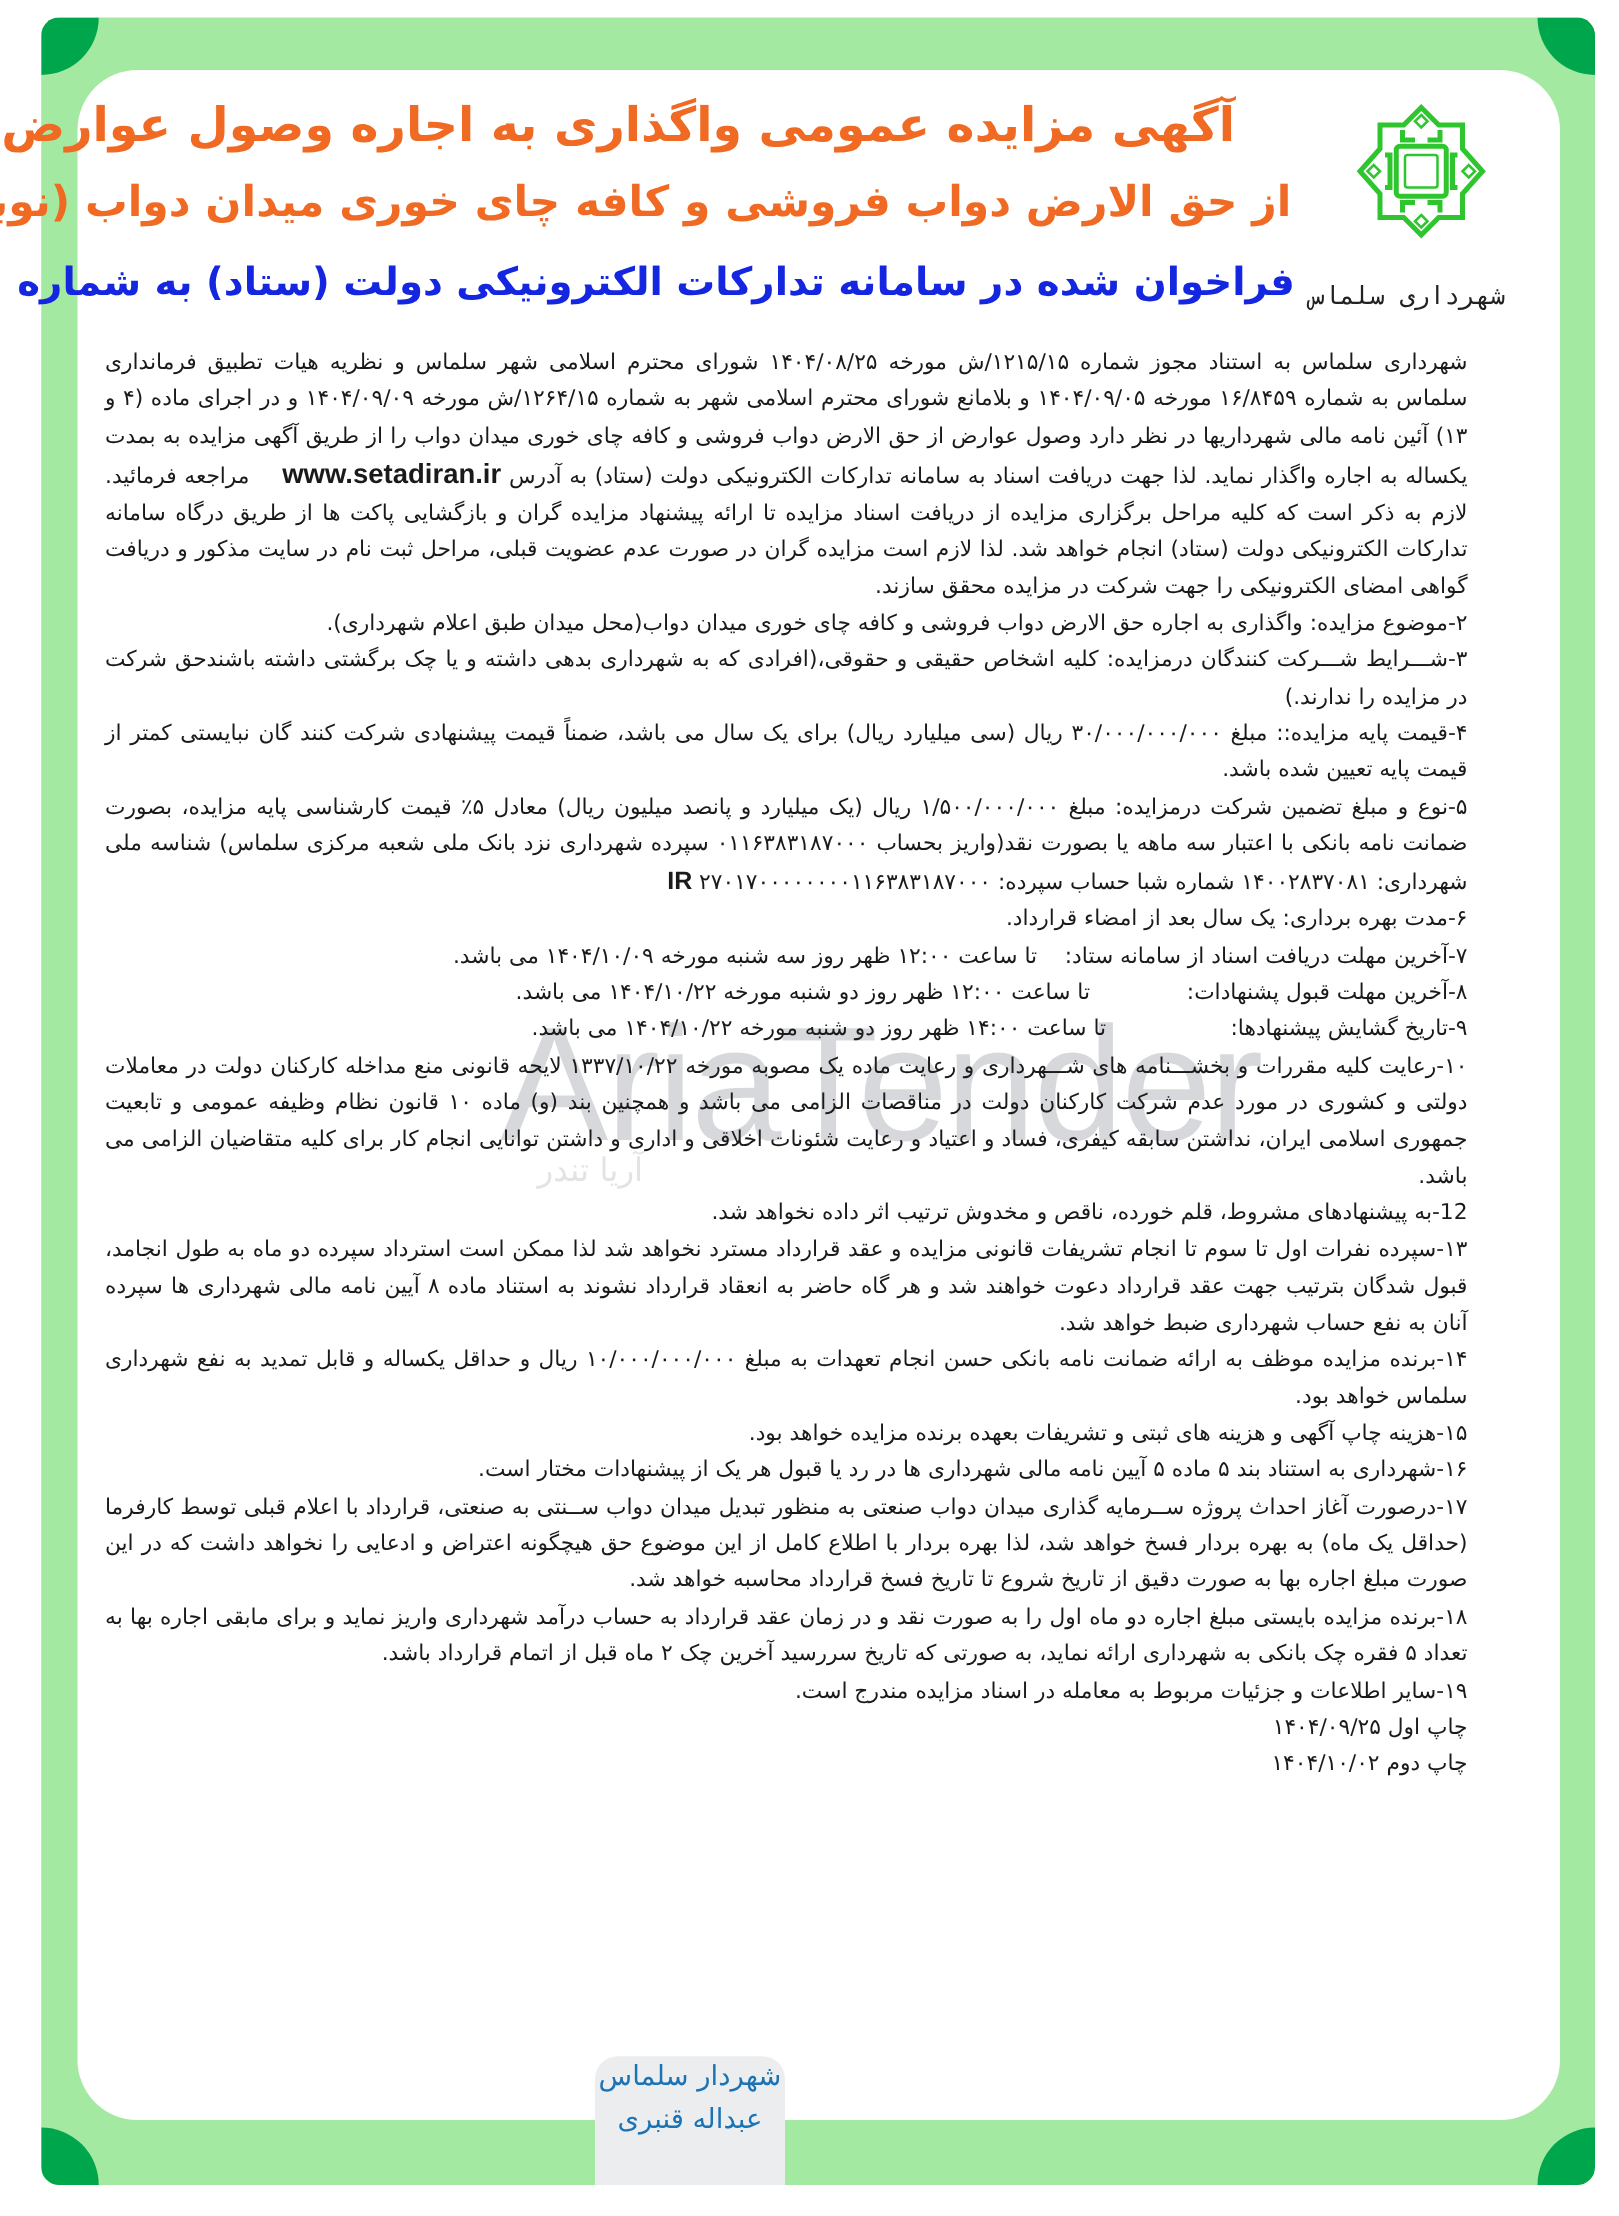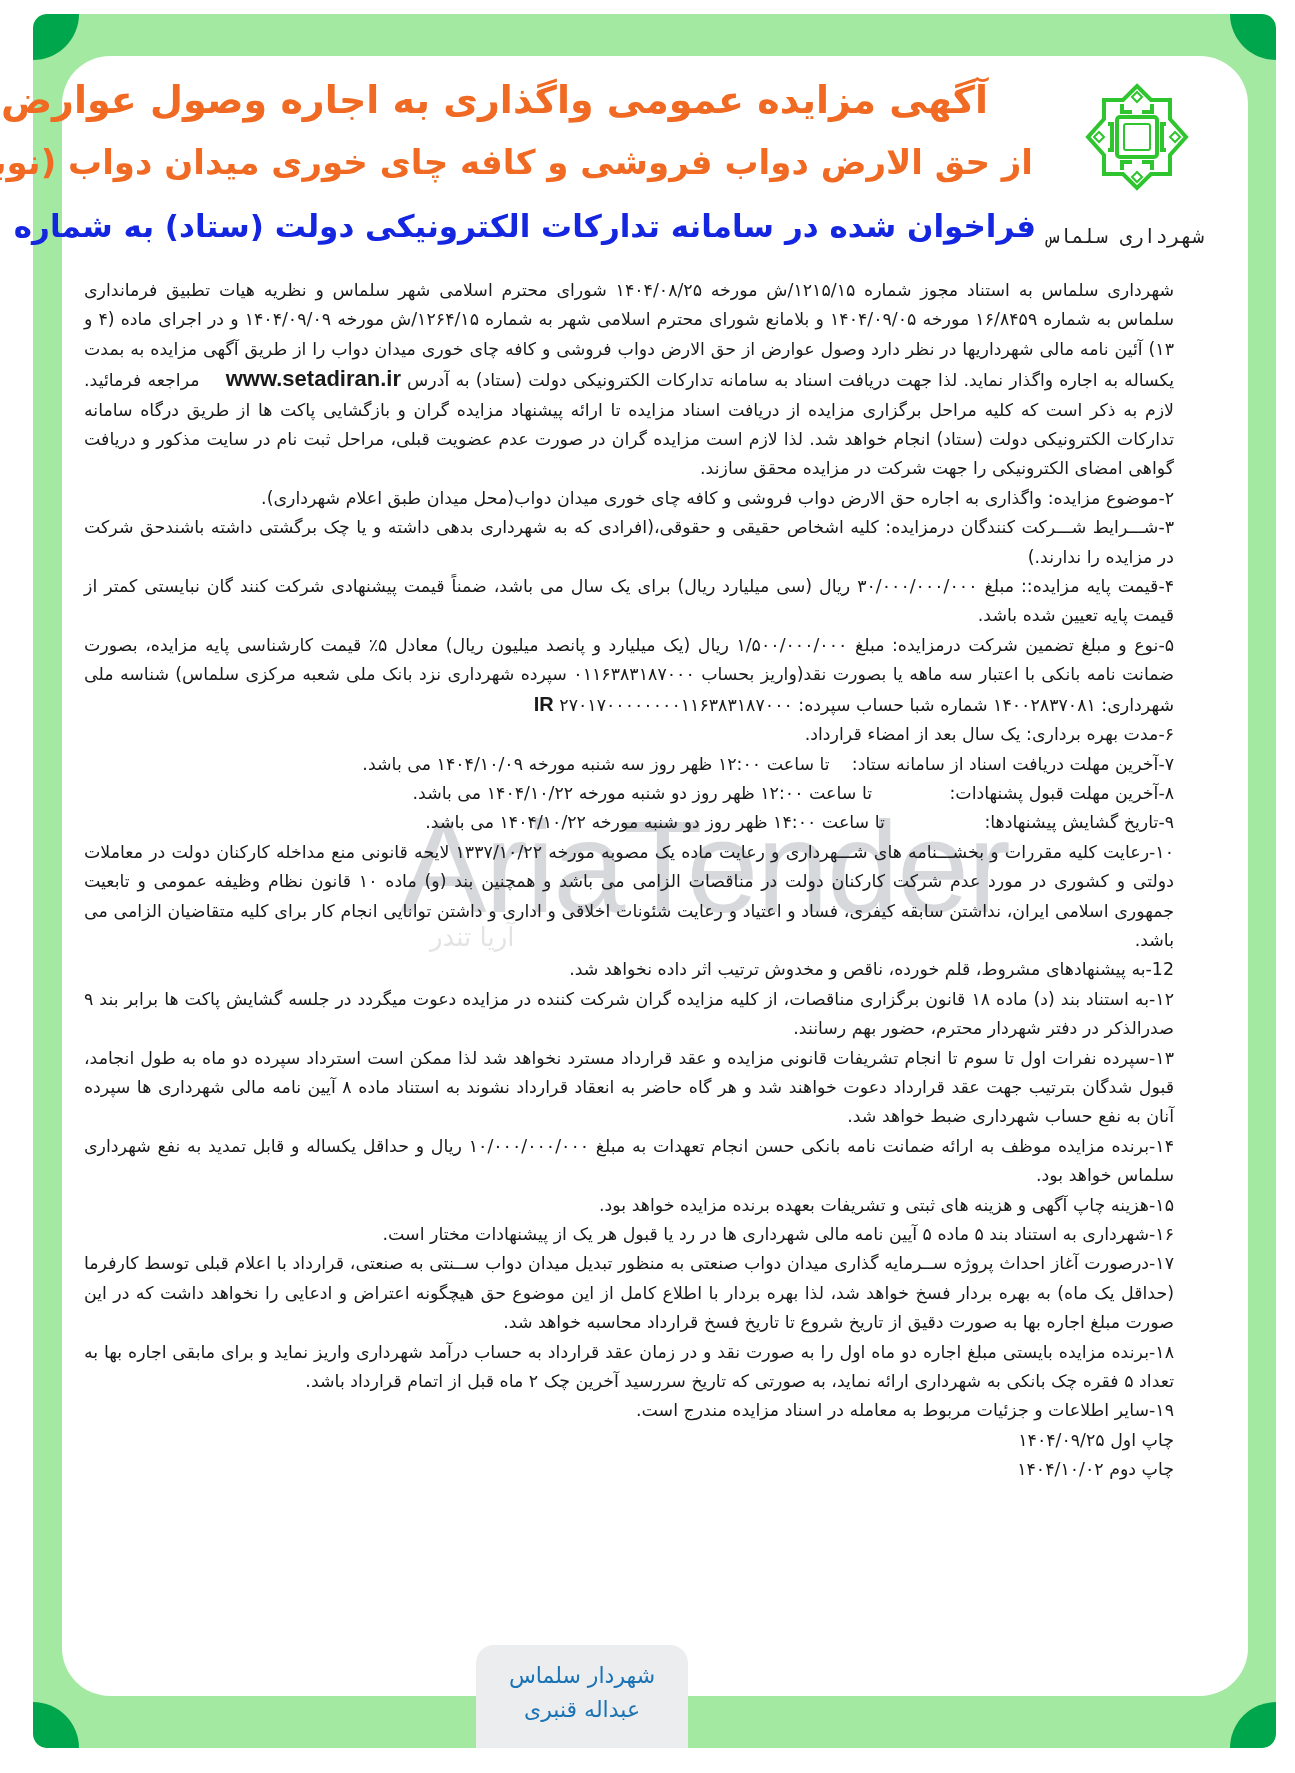--- a/index.html
+++ b/index.html
@@ -46,23 +46,23 @@
       font-family: "DejaVu Sans", sans-serif;
     }
     .body-text p { margin: 0; }
     .body-text .item { }
     .body-text .indent { padding-right: 56px; }
     .url { font-family: "Liberation Sans", sans-serif; font-weight: bold; font-size: 22px; direction: ltr; unicode-bidi: embed; margin-left: 20px; }
     .iban-prefix { font-family: "Liberation Sans", sans-serif; font-weight: bold; font-size: 20px; }
     .print-line { padding-right: 56px; }
 
     .signature {
-      position: absolute; left: 476px; top: 1645px; width: 212px; height: 103px;
+      position: absolute; left: 476px; top: 1645px; width: 152px; height: 103px;
       background: #ecedef; border-radius: 18px 18px 0 0; text-align: center;
-      direction: rtl; color: #1a73b5; font-size: 22px; line-height: 34px; padding-top: 14px;
+      direction: rtl; color: #1a73b5; font-size: 22px; line-height: 34px; padding-top: 0;
       font-family: "DejaVu Sans", sans-serif;
     }
 
     .watermark {
       position: absolute; left: 290px; top: 780px; width: 620px; height: 180px;
       pointer-events: none; opacity: 0.16;
     }
     .watermark-text {
       position: absolute; left: 110px; top: 12px; font-size: 130px; font-weight: normal;
       color: #0f172a; font-family: "Liberation Sans", sans-serif; letter-spacing: -2px;
@@ -122,21 +122,20 @@
   <p class="item indent"><span>۲</span>-<span>موضوع مزایده: واگذاری به اجاره حق الارض دواب فروشی و کافه چای خوری میدان دواب(محل میدان طبق اعلام شهرداری).</span></p>
   <p class="item indent"><span>۳</span>-<span>شـــرایط شـــرکت کنندگان درمزایده: کلیه اشخاص حقیقی و حقوقی،(افرادی که به شهرداری بدهی داشته و یا چک برگشتی داشته باشندحق شرکت در مزایده را ندارند.)</span></p>
   <p class="item indent"><span>۴</span>-<span>قیمت پایه مزایده:: مبلغ ۳۰/۰۰۰/۰۰۰/۰۰۰ ریال (سی میلیارد ریال) برای یک سال می باشد، ضمناً قیمت پیشنهادی شرکت کنند گان نبایستی کمتر از قیمت پایه تعیین شده باشد.</span></p>
   <p class="item indent"><span>۵</span>-<span>نوع و مبلغ تضمین شرکت درمزایده: مبلغ ۱/۵۰۰/۰۰۰/۰۰۰ ریال (یک میلیارد و پانصد میلیون ریال) معادل ۵٪ قیمت کارشناسی پایه مزایده، بصورت ضمانت نامه بانکی با اعتبار سه ماهه یا بصورت نقد(واریز بحساب ۰۱۱۶۳۸۳۱۸۷۰۰۰ سپرده شهرداری نزد بانک ملی شعبه مرکزی سلماس) شناسه ملی شهرداری: ۱۴۰۰۲۸۳۷۰۸۱ شماره شبا حساب سپرده:</span> <span>۲۷۰۱۷۰۰۰۰۰۰۰۰۱۱۶۳۸۳۱۸۷۰۰۰</span> <span class="iban-prefix">IR</span></p>
   <p class="item indent"><span>۶</span>-<span>مدت بهره برداری: یک سال بعد از امضاء قرارداد.</span></p>
   <p class="item indent"><span>۷</span>-<span>آخرین مهلت دریافت اسناد از سامانه ستاد:</span> &nbsp;&nbsp; <span>تا ساعت ۱۲:۰۰ ظهر روز سه شنبه مورخه ۱۴۰۴/۱۰/۰۹ می باشد.</span></p>
   <p class="item indent"><span>۸</span>-<span>آخرین مهلت قبول پشنهادات:</span> &nbsp;&nbsp;&nbsp;&nbsp;&nbsp;&nbsp;&nbsp;&nbsp;&nbsp;&nbsp;&nbsp;&nbsp; <span>تا ساعت ۱۲:۰۰ ظهر روز دو شنبه مورخه ۱۴۰۴/۱۰/۲۲ می باشد.</span></p>
   <p class="item indent"><span>۹</span>-<span>تاریخ گشایش پیشنهادها:</span> &nbsp;&nbsp;&nbsp;&nbsp;&nbsp;&nbsp;&nbsp;&nbsp;&nbsp;&nbsp;&nbsp;&nbsp;&nbsp;&nbsp;&nbsp;&nbsp; <span>تا ساعت ۱۴:۰۰ ظهر روز دو شنبه مورخه ۱۴۰۴/۱۰/۲۲ می باشد.</span></p>
   <p class="item indent"><span>۱۰</span>-<span>رعایت کلیه مقررات و بخشـــنامه های شـــهرداری و رعایت ماده یک مصوبه مورخه ۱۳۳۷/۱۰/۲۲ لایحه قانونی منع مداخله کارکنان دولت در معاملات دولتی و کشوری در مورد عدم شرکت کارکنان دولت در مناقصات الزامی می باشد و همچنین بند (و) ماده ۱۰ قانون نظام وظیفه عمومی و تابعیت جمهوری اسلامی ایران، نداشتن سابقه کیفری، فساد و اعتیاد و رعایت شئونات اخلاقی و اداری و داشتن توانایی انجام کار برای کلیه متقاضیان الزامی می باشد.</span></p>
   <p class="item indent"><span>12</span>-<span>به پیشنهادهای مشروط، قلم خورده، ناقص و مخدوش ترتیب اثر داده نخواهد شد.</span></p>
-  <p class="item indent"><span>۱۲</span>-<span>به استناد بند (د) ماده ۱۸ قانون برگزاری مناقصات، از کلیه مزایده گران شرکت کننده در مزایده دعوت میگردد در جلسه گشایش پاکت ها برابر بند ۹ صدرالذکر در دفتر شهردار محترم، حضور بهم رسانند.</span></p>
   <p class="item indent"><span>۱۳</span>-<span>سپرده نفرات اول تا سوم تا انجام تشریفات قانونی مزایده و عقد قرارداد مسترد نخواهد شد لذا ممکن است استرداد سپرده دو ماه به طول انجامد، قبول شدگان بترتیب جهت عقد قرارداد دعوت خواهند شد و هر گاه حاضر به انعقاد قرارداد نشوند به استناد ماده ۸ آیین نامه مالی شهرداری ها سپرده آنان به نفع حساب شهرداری ضبط خواهد شد.</span></p>
   <p class="item indent"><span>۱۴</span>-<span>برنده مزایده موظف به ارائه ضمانت نامه بانکی حسن انجام تعهدات به مبلغ ۱۰/۰۰۰/۰۰۰/۰۰۰ ریال و حداقل یکساله و قابل تمدید به نفع شهرداری سلماس خواهد بود.</span></p>
   <p class="item indent"><span>۱۵</span>-<span>هزینه چاپ آگهی و هزینه های ثبتی و تشریفات بعهده برنده مزایده خواهد بود.</span></p>
   <p class="item indent"><span>۱۶</span>-<span>شهرداری به استناد بند ۵ ماده ۵ آیین نامه مالی شهرداری ها در رد یا قبول هر یک از پیشنهادات مختار است.</span></p>
   <p class="item indent"><span>۱۷</span>-<span>درصورت آغاز احداث پروژه ســرمایه گذاری میدان دواب صنعتی به منظور تبدیل میدان دواب ســنتی به صنعتی، قرارداد با اعلام قبلی توسط کارفرما (حداقل یک ماه) به بهره بردار فسخ خواهد شد، لذا بهره بردار با اطلاع کامل از این موضوع حق هیچگونه اعتراض و ادعایی را نخواهد داشت که در این صورت مبلغ اجاره بها به صورت دقیق از تاریخ شروع تا تاریخ فسخ قرارداد محاسبه خواهد شد.</span></p>
   <p class="item indent"><span>۱۸</span>-<span>برنده مزایده بایستی مبلغ اجاره دو ماه اول را به صورت نقد و در زمان عقد قرارداد به حساب درآمد شهرداری واریز نماید و برای مابقی اجاره بها به تعداد ۵ فقره چک بانکی به شهرداری ارائه نماید، به صورتی که تاریخ سررسید آخرین چک ۲ ماه قبل از اتمام قرارداد باشد.</span></p>
   <p class="item indent"><span>۱۹</span>-<span>سایر اطلاعات و جزئیات مربوط به معامله در اسناد مزایده مندرج است.</span></p>
 
   <p class="print-line">چاپ اول ۱۴۰۴/۰۹/۲۵</p>
   <p class="print-line">چاپ دوم ۱۴۰۴/۱۰/۰۲</p>

